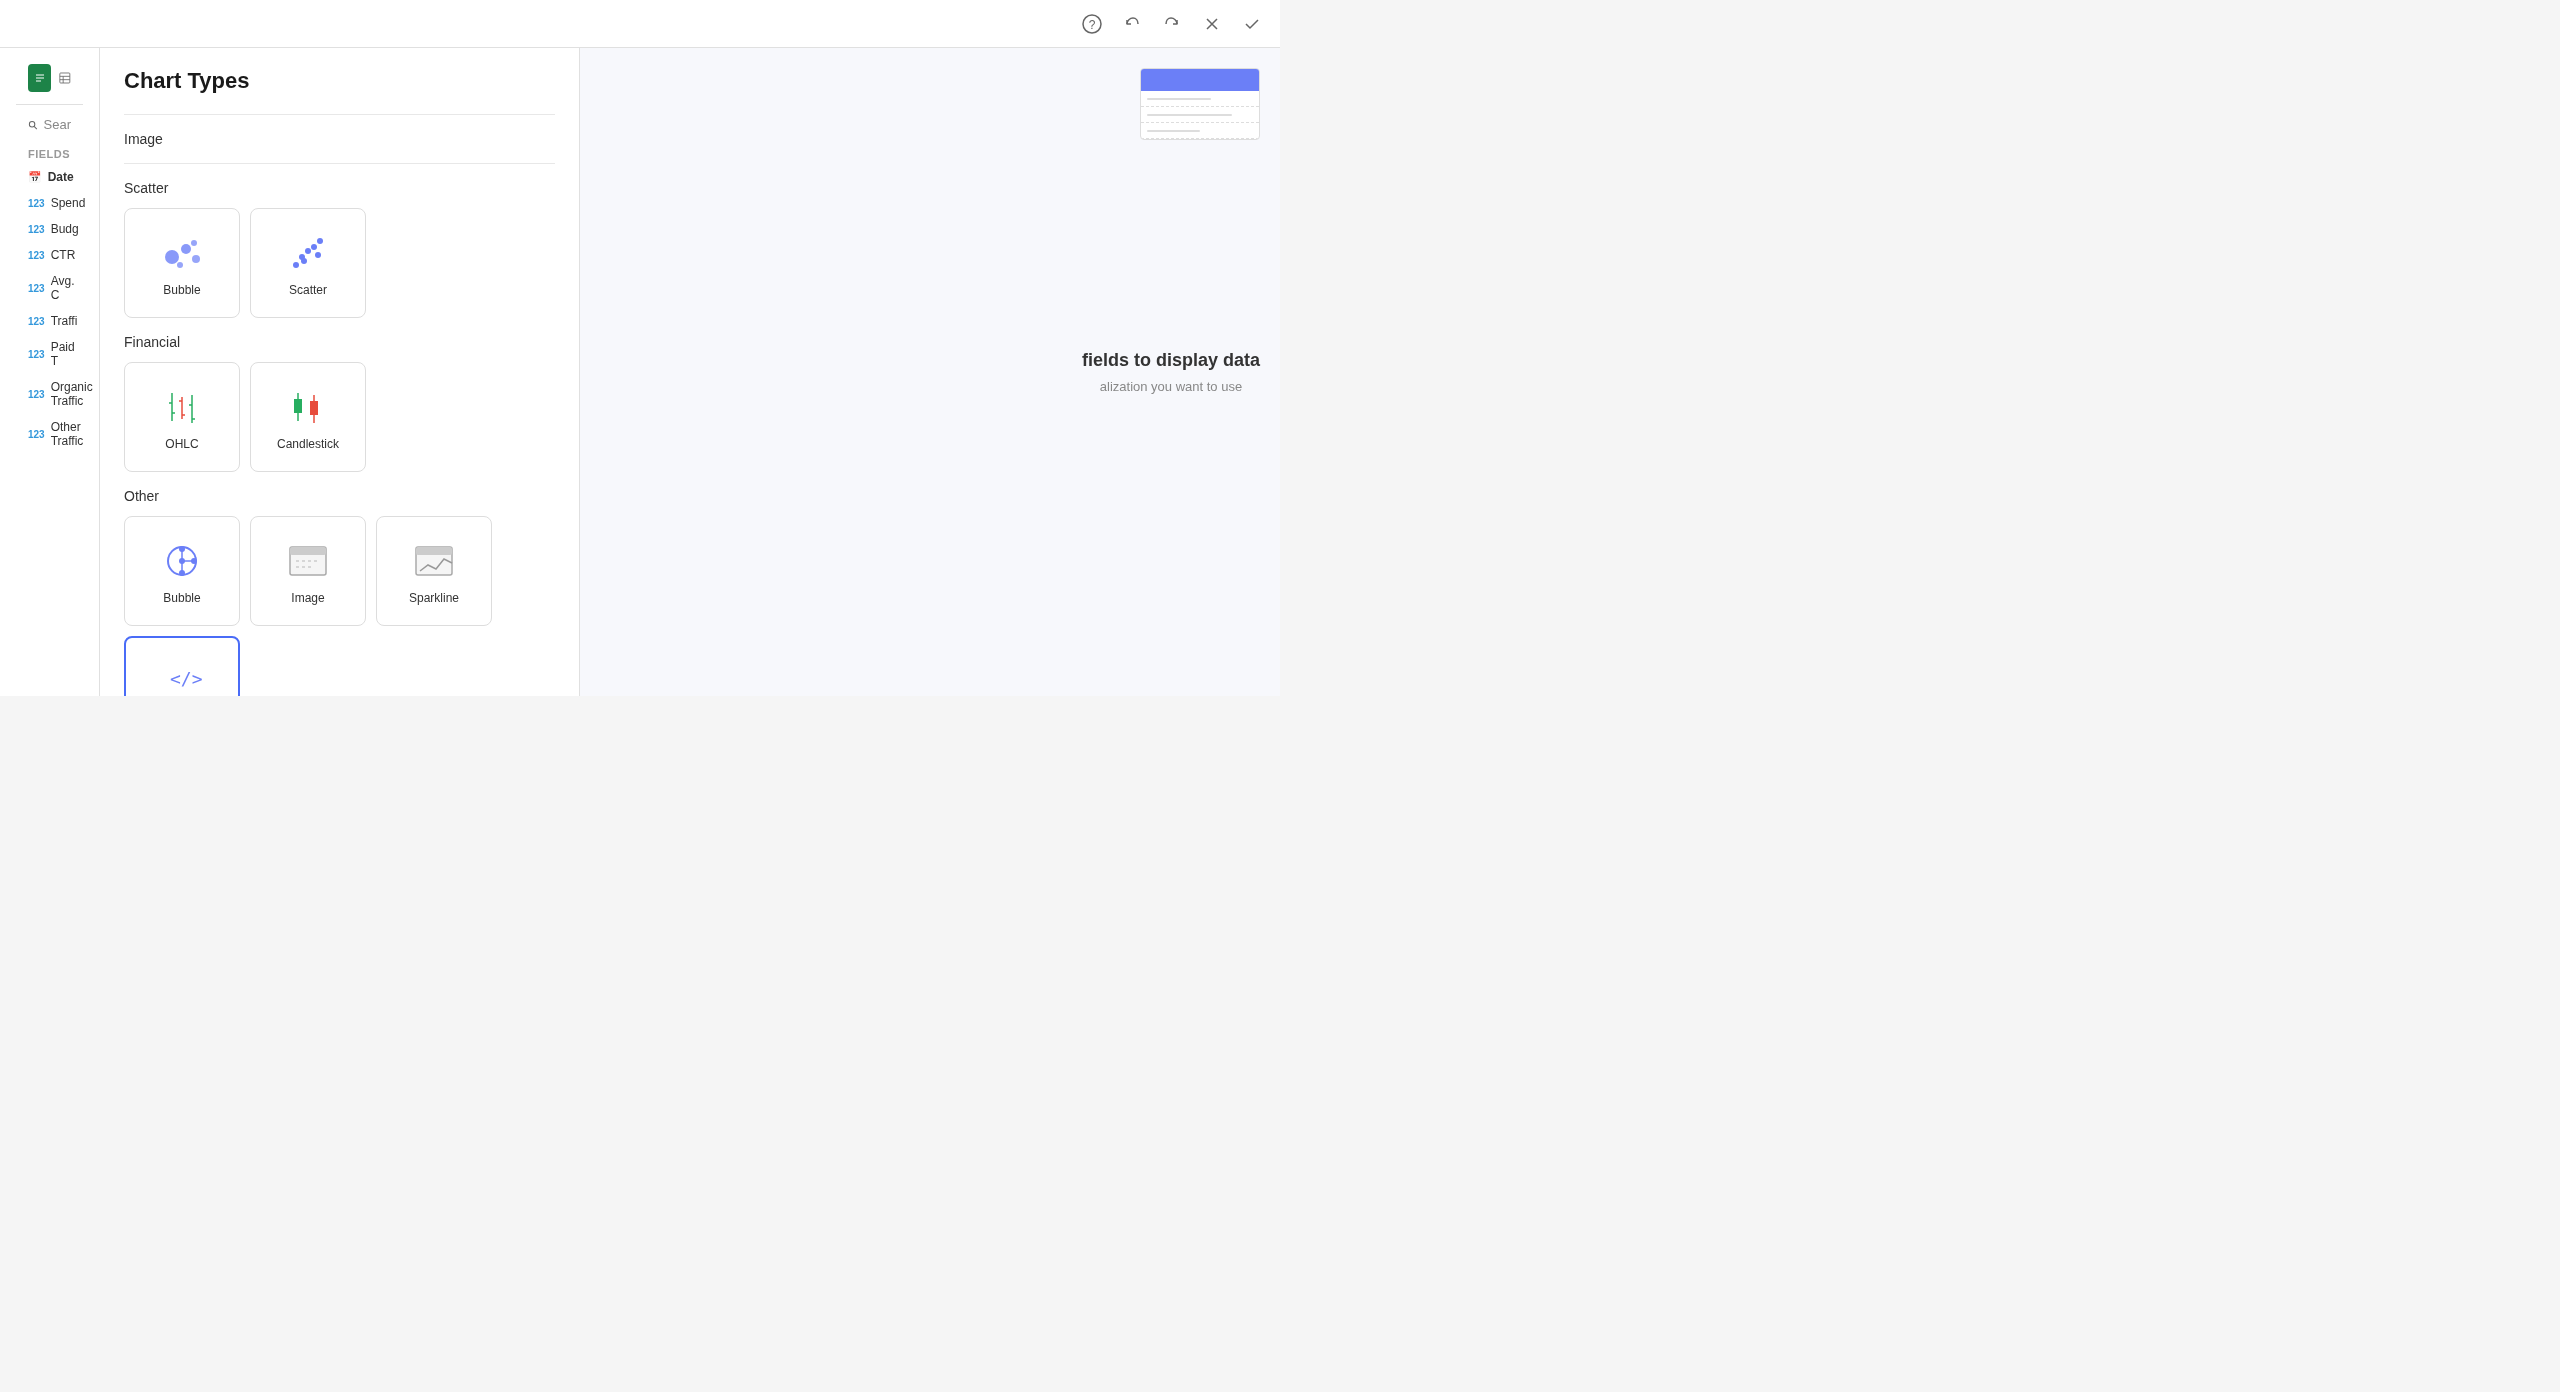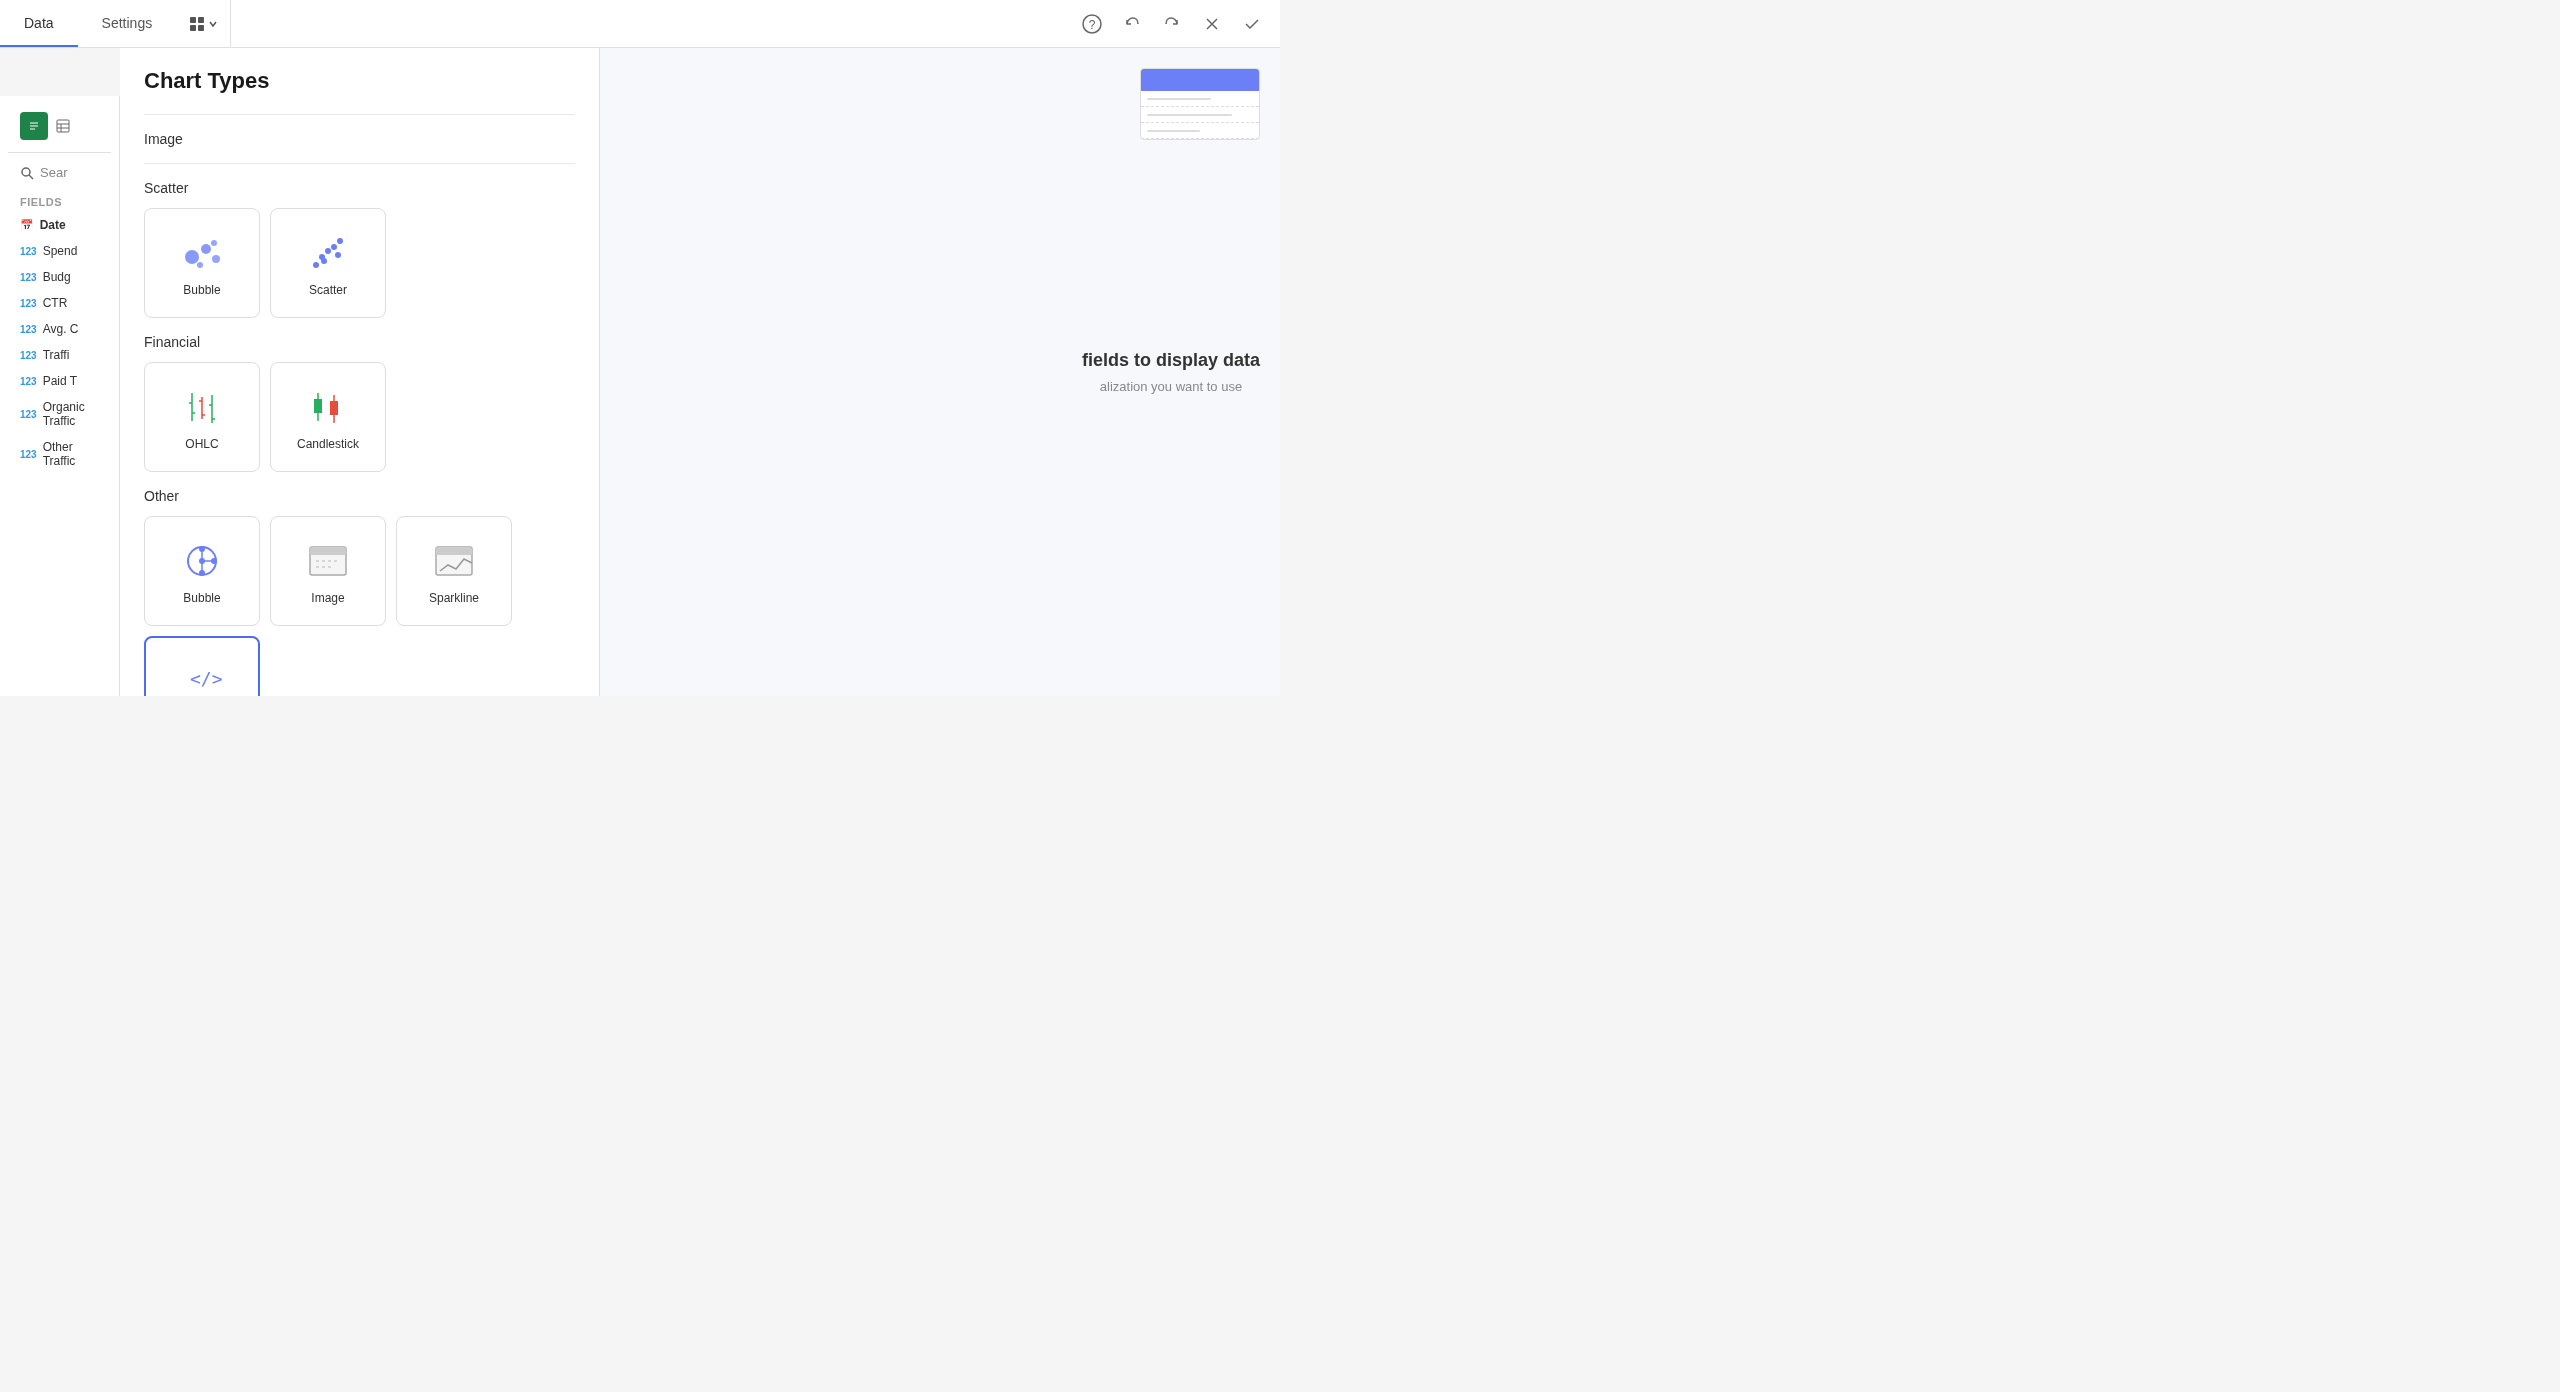--- a/index.html
+++ b/index.html
@@ -34,22 +34,22 @@
       cursor: pointer; color: #666; font-size: 16px; border-radius: 4px;
     }
 
     
     .main-layout {
       display: flex; flex: 1; overflow: hidden;
     }
 
     
     .sidebar {
-      width: 120px; background: #fff; border-right: 1px solid #e0e0e0;
-      display: flex; flex-direction: column; padding: 8px 8px; flex-shrink: 0; margin-top: 48px;
+      width: 100px; background: #fff; border-right: 1px solid #e0e0e0;
+      display: flex; flex-direction: column; padding: 8px 16px; flex-shrink: 0;
     }
     .sidebar-app-icon {
       display: flex; align-items: center; padding: 8px 12px; gap: 8px;
     }
     .app-icon {
       width: 28px; height: 28px; background: #1d8348; border-radius: 4px;
       display: flex; align-items: center; justify-content: center; color: #fff; font-size: 12px;
     }
     .sidebar-divider { height: 1px; background: #e0e0e0; margin: 4px 0; }
     .sidebar-search {
@@ -113,39 +113,20 @@
     }
     .preview-line { height: 2px; background: #ccc; border-radius: 2px; }
     .empty-state { text-align: center; }
     .empty-title { font-size: 18px; font-weight: 600; color: #333; margin-bottom: 8px; }
     .empty-sub { font-size: 13px; color: #888; }
   </style>
 </head>
 <body>
 
 <div class="top-bar">
-  <div class="tabs-area">
-    <div class="tab active">
-      <span>Data</span>
-    </div>
-    <div class="tab">
-      <span>Settings</span>
-    </div>
-    <div class="toolbar-icon-btn">
-      <svg width="18" height="18" viewBox="0 0 18 18" fill="none">
-        <rect x="2" y="2" width="6" height="6" rx="1" fill="#555"></rect>
-        <rect x="10" y="2" width="6" height="6" rx="1" fill="#555"></rect>
-        <rect x="2" y="10" width="6" height="6" rx="1" fill="#555"></rect>
-        <rect x="10" y="10" width="6" height="6" rx="1" fill="#555"></rect>
-      </svg>
-      <svg width="10" height="10" viewBox="0 0 10 10" style="margin-left:2px">
-        <path d="M2 3 L5 7 L8 3" stroke="#555" stroke-width="1.5" fill="none"></path>
-      </svg>
-    </div>
-  </div>
   <div class="toolbar-right">
     <div class="toolbar-right-btn">
       <svg width="20" height="20" viewBox="0 0 20 20" fill="none">
         <circle cx="10" cy="10" r="9" stroke="#666" stroke-width="1.5"></circle>
         <text x="10" y="15" text-anchor="middle" font-size="12" fill="#666">?</text>
       </svg>
     </div>
     <div class="toolbar-right-btn">
       <svg width="18" height="18" viewBox="0 0 18 18" fill="none">
         <path d="M4 9 C4 5.5 7 3 10 3 C13 3 15 5.5 15 9" stroke="#666" stroke-width="1.5" fill="none"></path>

